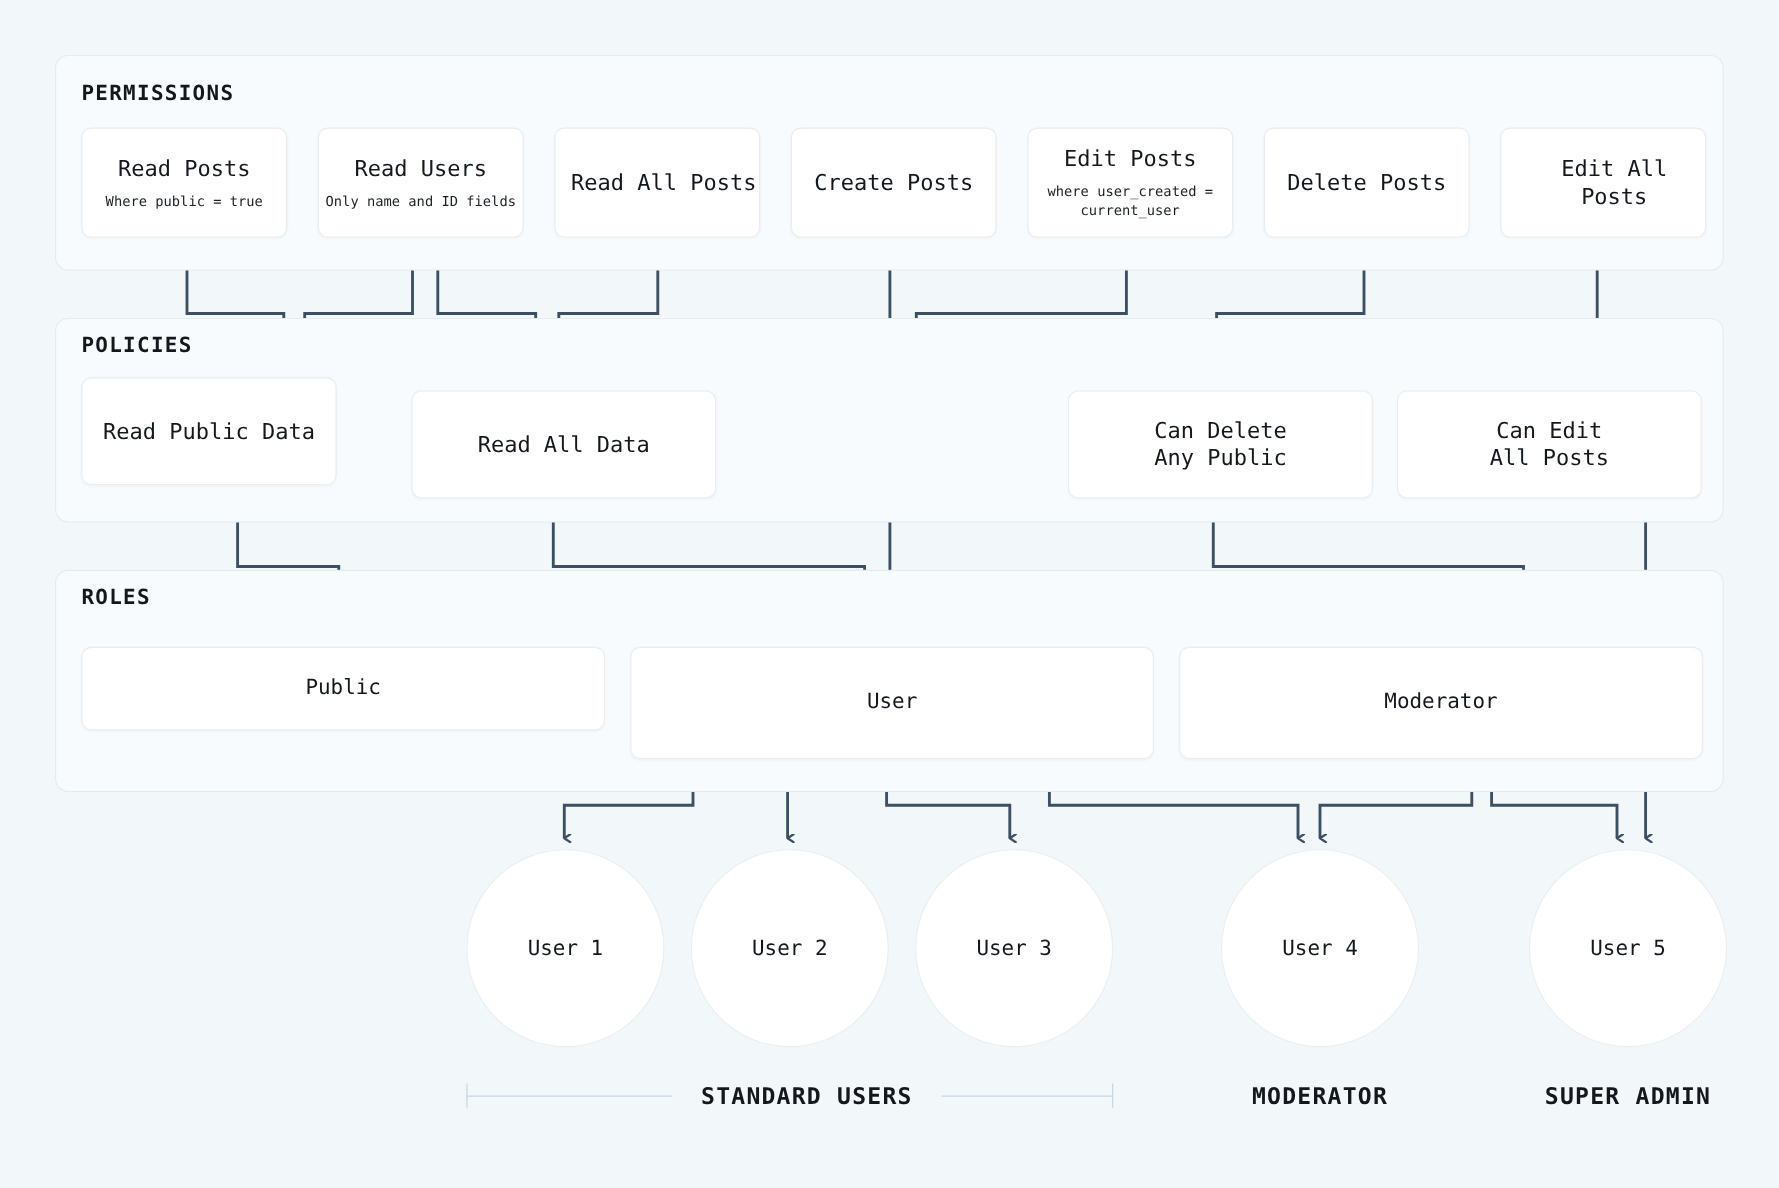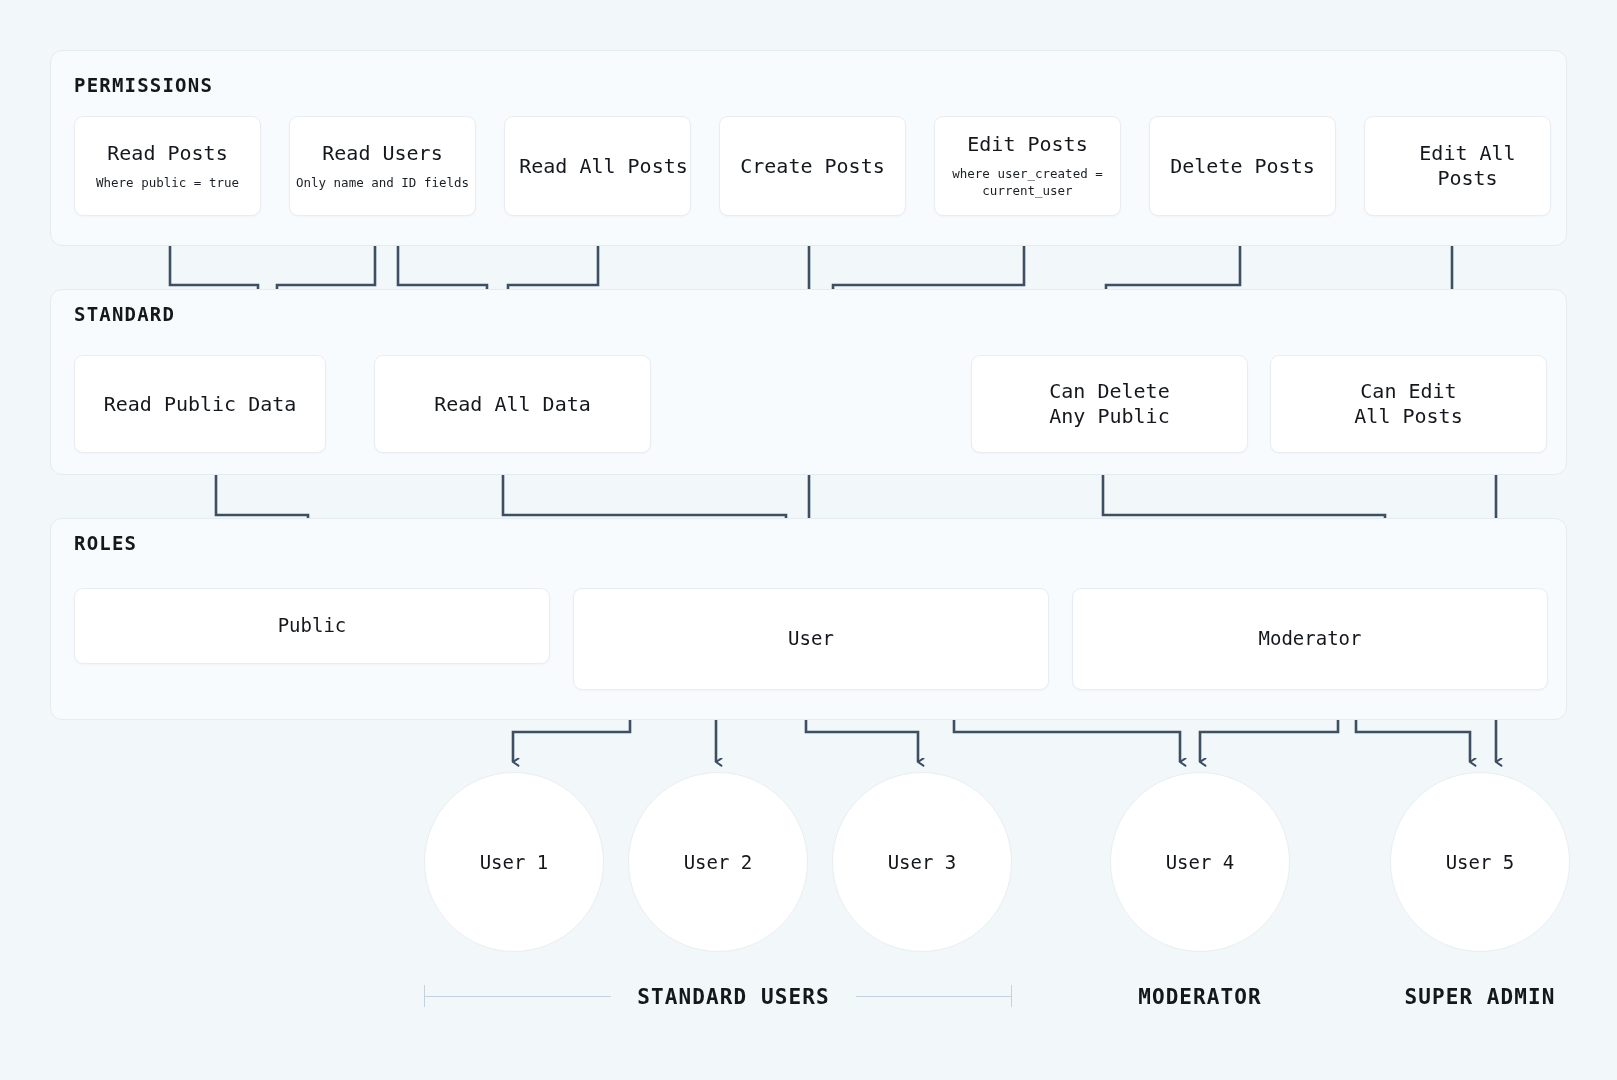--- a/index.html
+++ b/index.html
@@ -195,23 +195,23 @@
 
   <div class="node permission" style="left:1149px; top:116px; width:187px; height:100px;">
     <div class="title">Delete Posts</div>
   </div>
 
   <div class="node permission" style="left:1364px; top:116px; width:187px; height:100px;padding-left:20px;">
     <div class="title">Edit All Posts</div>
   </div>
 
   <div class="band" style="left:50px; top:289px; width:1517px; height:186px;"></div>
-  <div class="band-title" style="left:74px; top:303px;">STANDARD</div>
-
-  <div class="node policy" style="left:74px; top:355px; width:252px; height:98px;">
+  <div class="band-title" style="left:74px; top:303px;">POLICIES</div>
+
+  <div class="node policy" style="left:74px; top:343px; width:232px; height:98px;">
     <div class="title">Read Public Data</div>
   </div>
 
   <div class="node policy" style="left:374px; top:355px; width:277px; height:98px;">
     <div class="title">Read All Data</div>
   </div>
 
 
   <div class="node policy" style="left:971px; top:355px; width:277px; height:98px;">
     <div class="title">Can Delete

